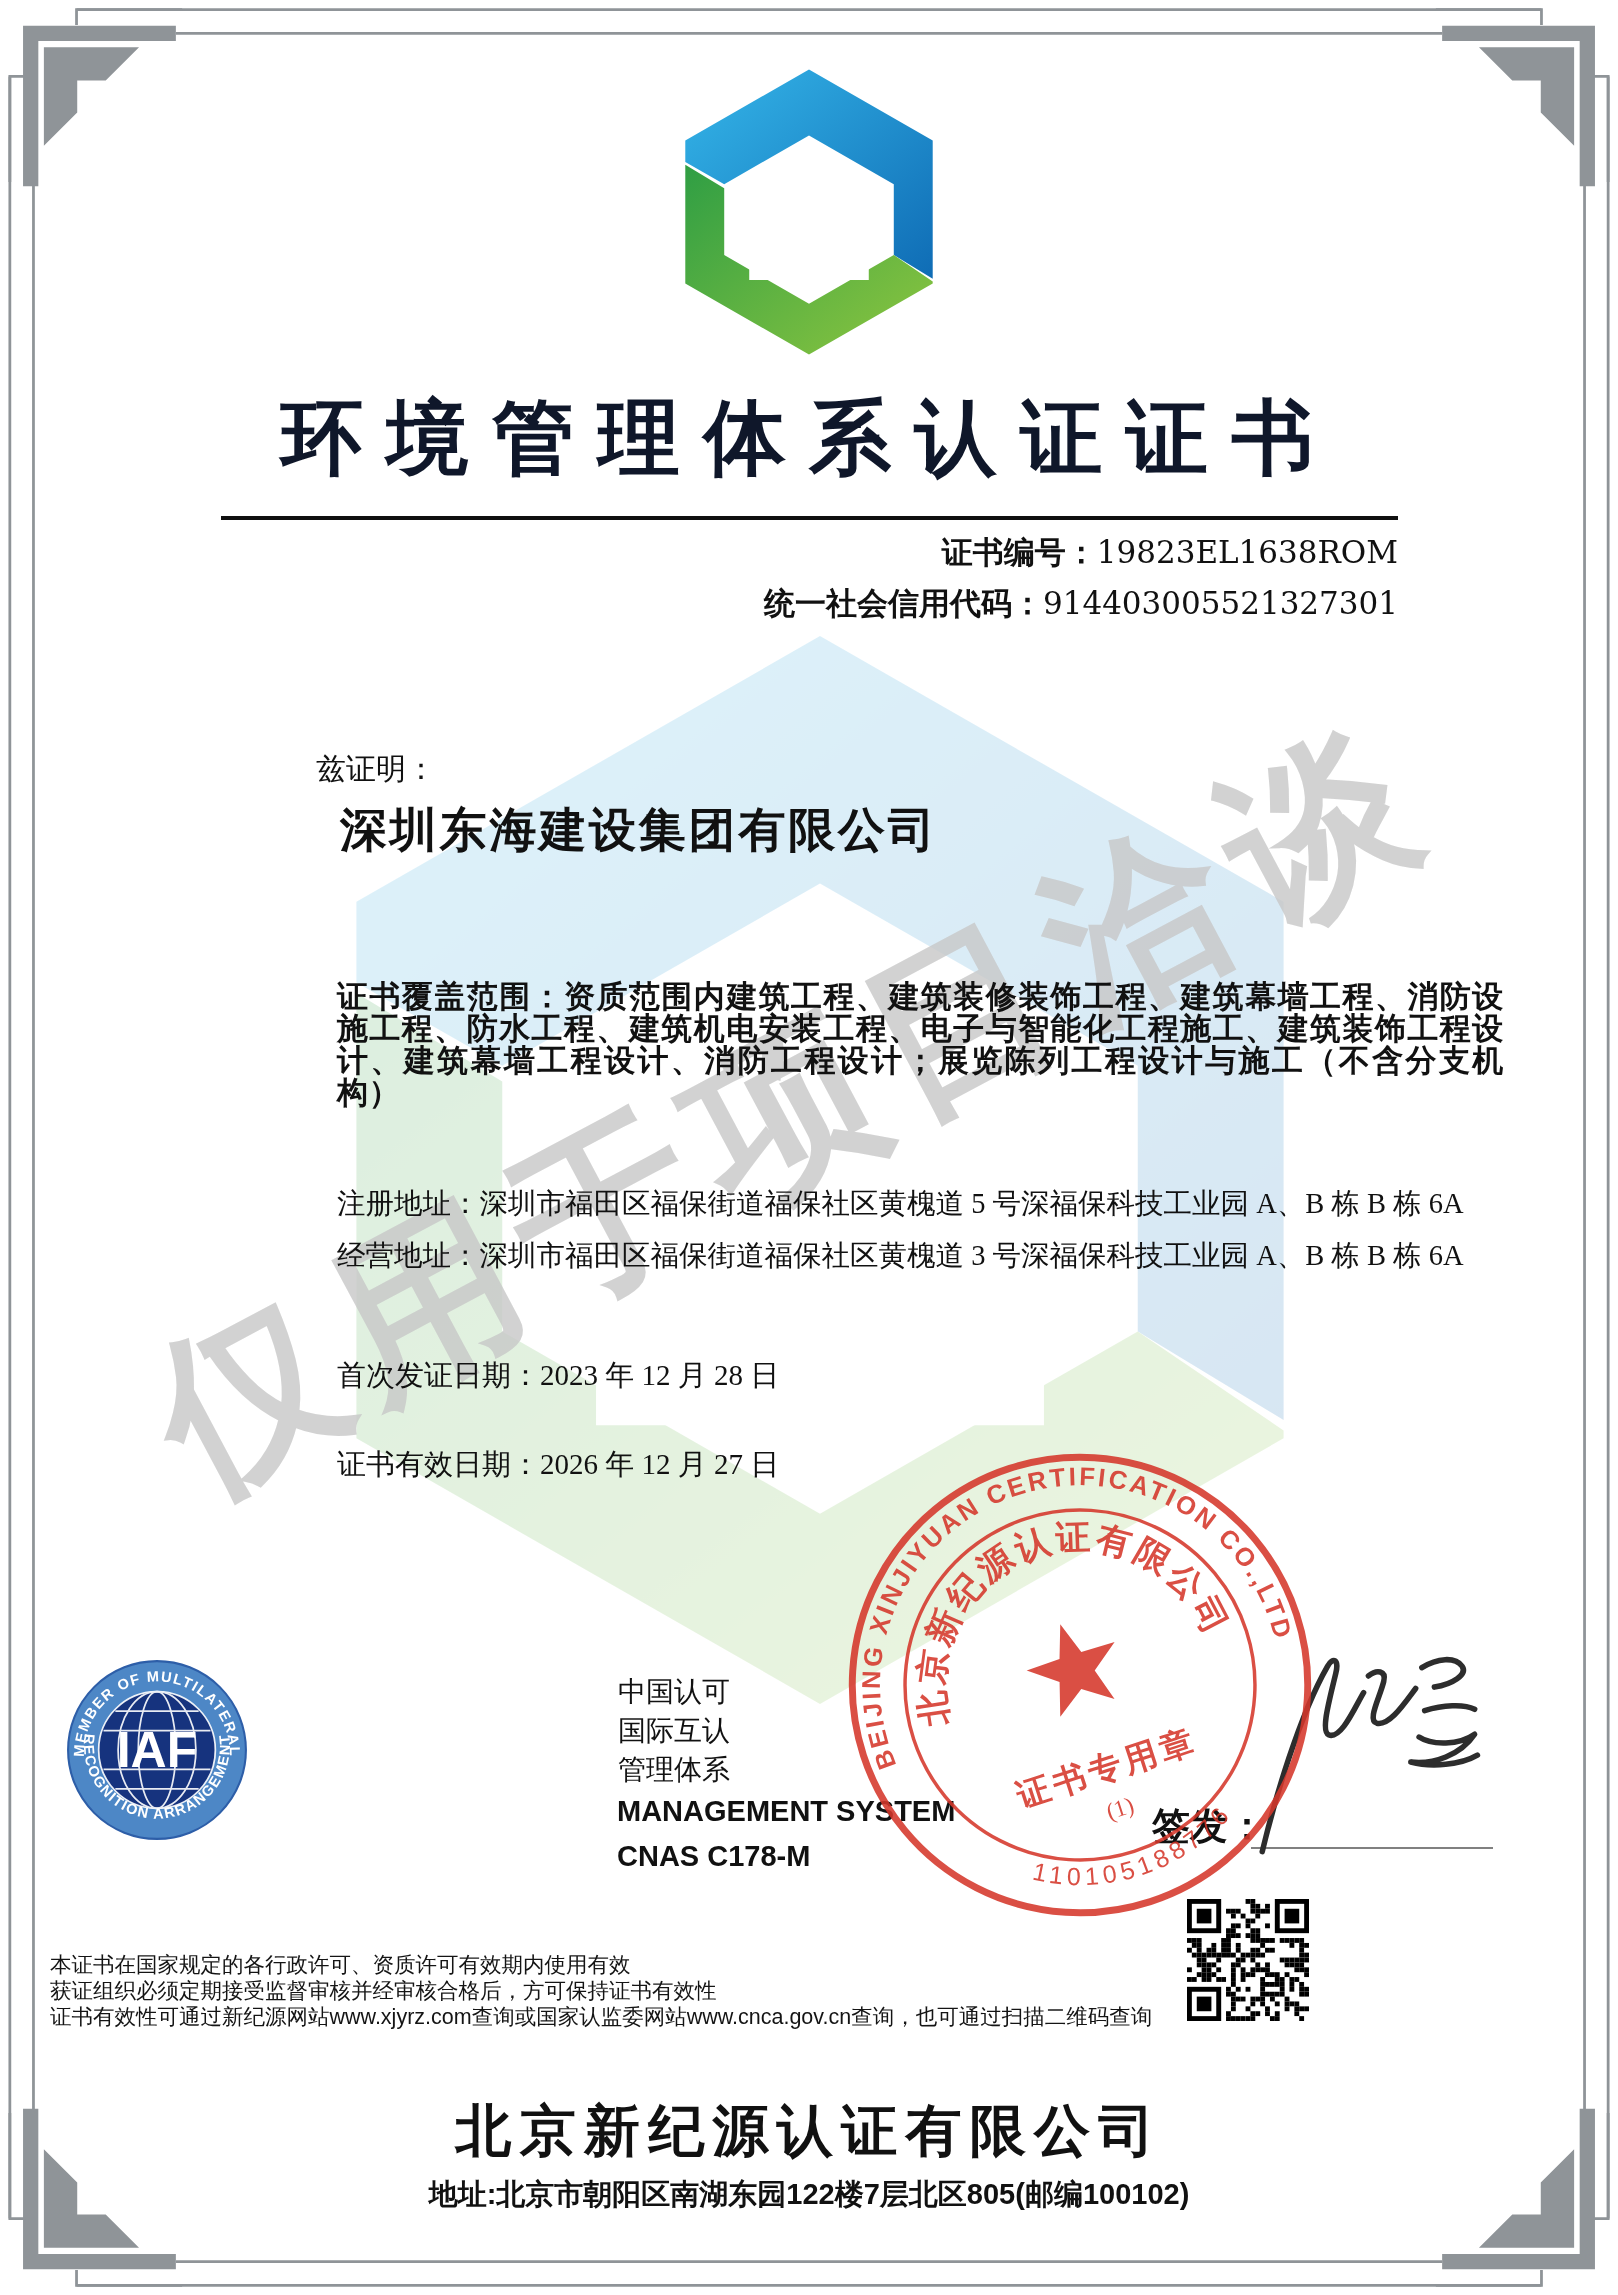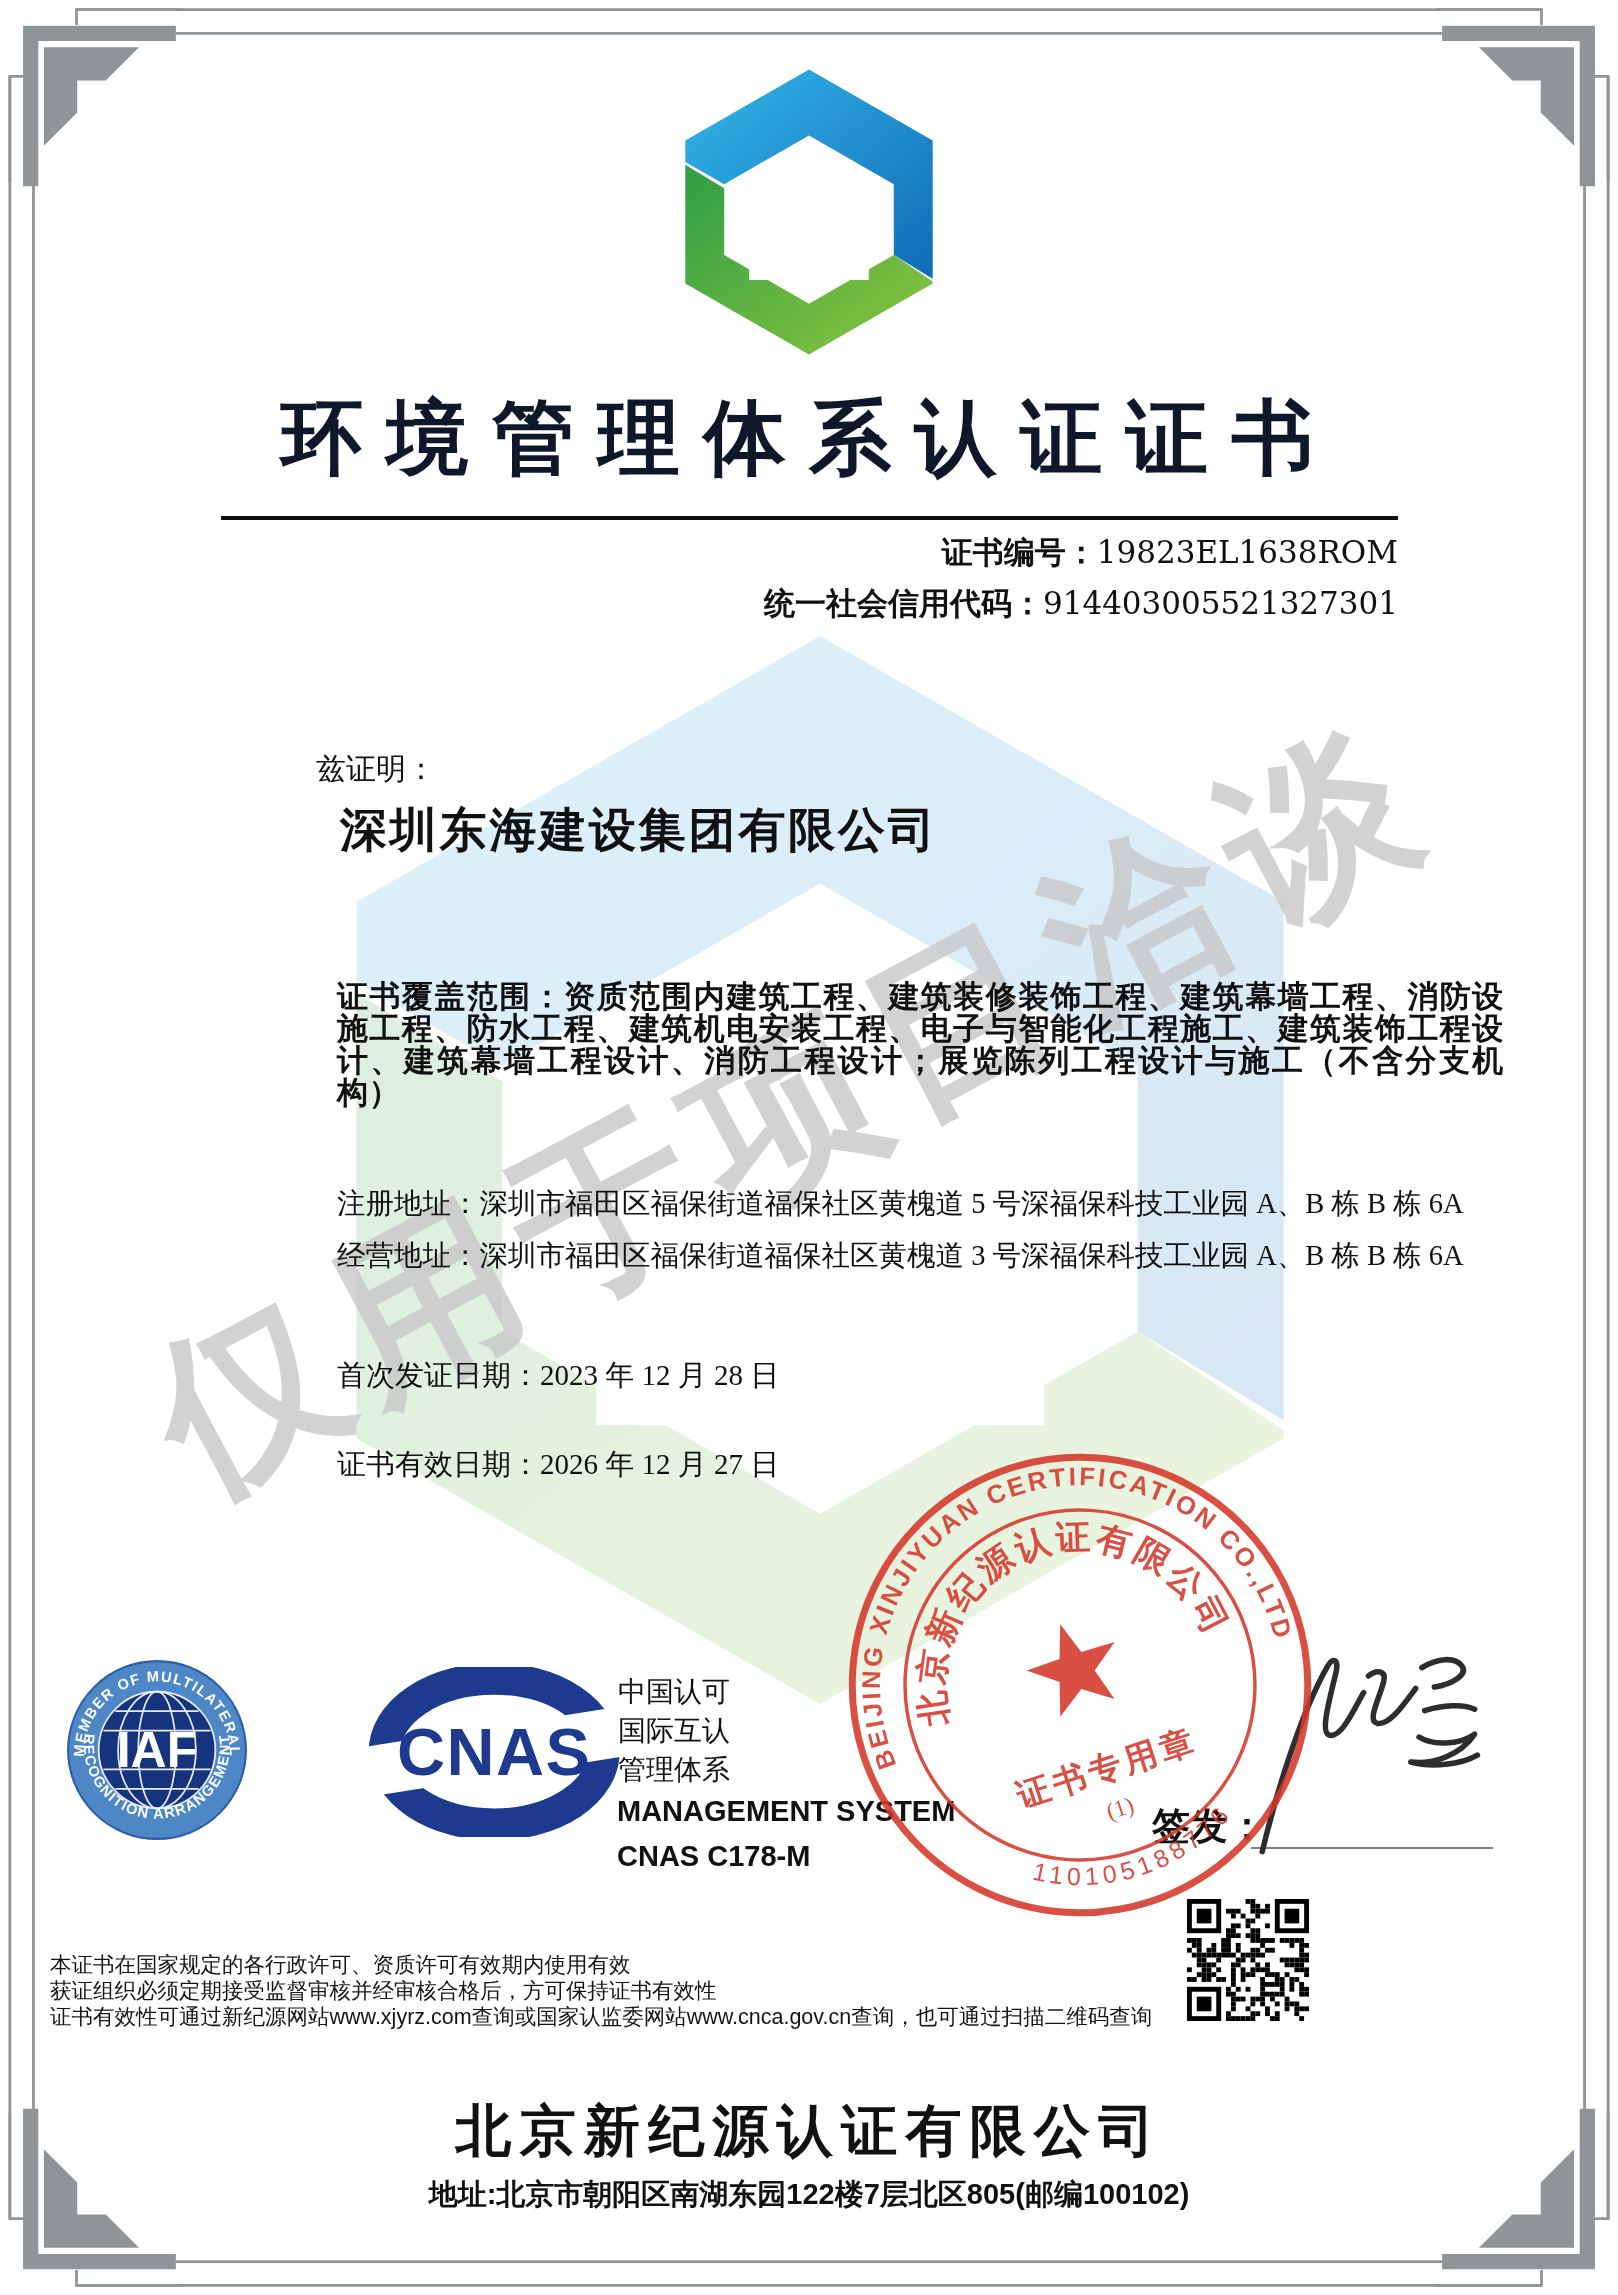--- a/index.html
+++ b/index.html
@@ -160,27 +160,20 @@
       <text fill="#fff" font-family="Liberation Sans,sans-serif" font-size="21" font-weight="bold" letter-spacing="2">
         <textPath href="#iafTop" startOffset="50%" text-anchor="middle">MEMBER OF MULTILATERAL</textPath>
       </text>
       <text fill="#fff" font-family="Liberation Sans,sans-serif" font-size="21" font-weight="bold" letter-spacing="2">
         <textPath href="#iafBot" startOffset="50%" text-anchor="middle">RECOGNITION ARRANGEMENT</textPath>
       </text>
       <text x="131" y="156" text-anchor="middle" fill="#fff" font-family="Liberation Sans,sans-serif" font-size="72" font-weight="bold">IAF</text>
     </svg>
   </div>
 
-  <div class="abs content cnas">
-    <svg width="267" height="170" viewBox="0 0 385 245">
-      <ellipse cx="192" cy="122" rx="158" ry="105" fill="none" stroke="#1e3a8f" stroke-width="46"></ellipse>
-      <rect x="-30" y="86" width="450" height="72" fill="#fff" transform="rotate(-9 192 122)"></rect>
-      <text x="192" y="156" text-anchor="middle" fill="#1e3a8f" font-family="Liberation Sans,sans-serif" font-size="96" font-weight="bold" letter-spacing="2">CNAS</text>
-    </svg>
-  </div>
 
   <div class="abs content accline acc1">中国认可</div>
   <div class="abs content accline acc2">国际互认</div>
   <div class="abs content accline acc3">管理体系</div>
   <div class="abs content accline acc4">MANAGEMENT SYSTEM</div>
   <div class="abs content accline acc5">CNAS C178-M</div>
 
   <div class="abs stampl" style="left:837px;top:1442px;opacity:.88">
     <svg width="486" height="486" viewBox="0 0 700 700">
       <g transform="rotate(-18 350 350)" fill="#d5372b">

